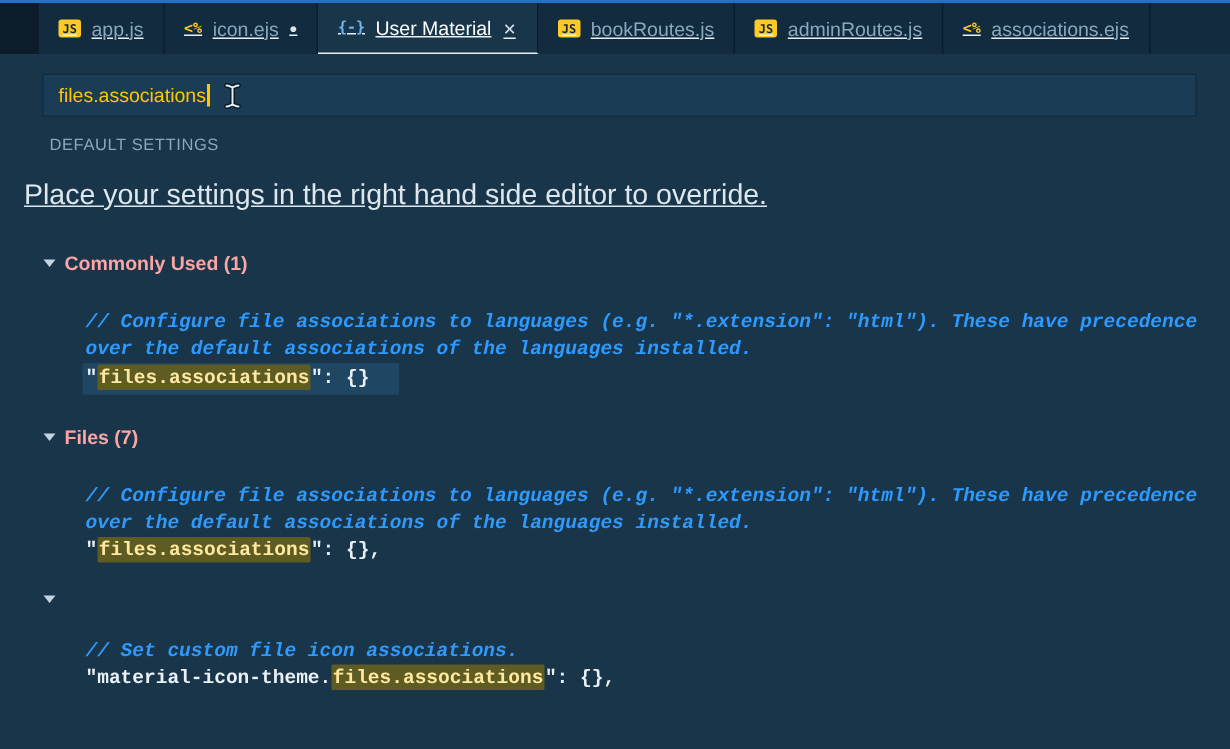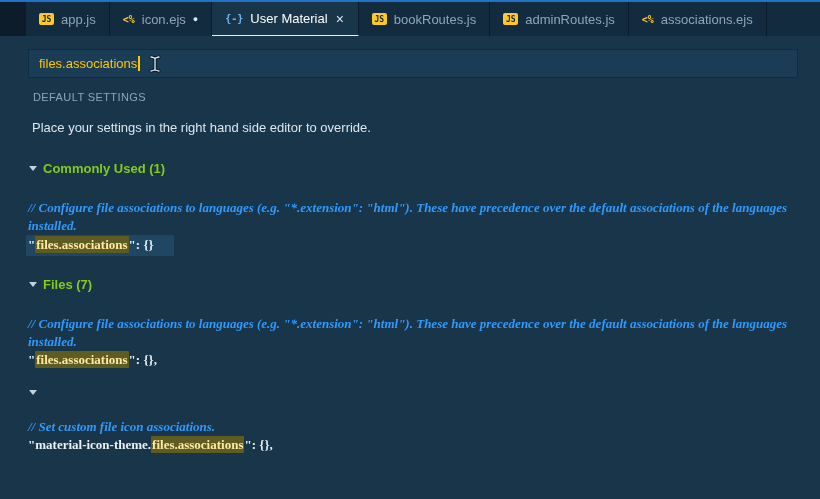--- a/index.html
+++ b/index.html
@@ -6,21 +6,21 @@
   html,body { width:820px; height:499px; overflow:hidden; }
   body {
     font-family:"Liberation Sans", sans-serif;
     background:var(--bg, #193549);
     color:var(--code-text, #e9f1f8);
   }
   .window { width:820px; height:499px; display:flex; flex-direction:column; background:var(--bg,#193549); }
   .top-accent { height:2px; background:var(--top-accent,#2472c8); flex:0 0 auto; }
 
   
-  .tabbar { height:34px; display:flex; background:var(--tabbar-bg,#122b3f); flex:0 0 auto; }
+  .tabbar { height:34px; display:flex; background:var(--tabbar-bg,#122b3f); flex:0 0 auto;text-decoration:underline; }
   .tab-spacer { width:26px; background:#0c1c2b; flex:0 0 auto; }
   .tab {
     display:flex; align-items:center; gap:7px;
     padding:0 13px; white-space:nowrap;
     background:var(--tab-inactive-bg,#122b3f);
     border-right:1px solid #0b1c2c;
     color:var(--ui-text-dim,#8ba7bc);
     font-size:13px; cursor:pointer;
   }
   .tab.active {
@@ -45,34 +45,34 @@
   }
   .search-text { color:var(--accent-yellow,#ffc600); }
   .caret { width:2px; height:15px; background:var(--accent-yellow,#ffc600); margin-left:1px; }
   .ibeam { margin-left:9px; display:block; }
 
   .scope-label {
     margin:13px 0 11px 33px;
     font-size:11px; letter-spacing:0.4px;
     color:var(--ui-text-dim,#8ba7bc);
   }
-  .hint { margin:17px 0 0 32px; font-size:13px; color:#dce7f0; }
+  .hint { margin:17px 0 0 16px; font-size:19px; color:#dce7f0;text-decoration:underline; }
 
   .sections { margin:26px 0 0 28px; }
   .section { margin-bottom:21px; }
   .section-header { display:flex; align-items:center; gap:6px; margin-bottom:23px; cursor:pointer; }
   .fold {
     width:0; height:0; display:inline-block;
     border-left:4px solid transparent; border-right:4px solid transparent;
     border-top:5px solid #c3d4e0;
     margin-left:1px;
   }
-  .section-title { font-size:13px; font-weight:bold; color:#84cc16; }
+  .section-title { font-size:13px; font-weight:bold; color:#fca5a5; }
 
-  .code { font-family:Liberation Serif, serif; font-size:13px; line-height:18px; }
+  .code { font-family:Liberation Mono, monospace; font-size:13px; line-height:18px;margin-left:29px; }
   .comment {
     color:var(--comment-blue,#2e9afe);
     font-style:italic; font-weight:bold;
     max-width:768px;
   }
   .code-line { margin-top:0; color:var(--code-text,#e9f1f8); font-weight:bold; }
   .sel { display:inline-block; background:var(--selection,#1f4662); padding:1px 20px 2px 2px; margin-left:-2px; }
   .match {
     background:var(--match-bg,#5f5c23);
     color:var(--match-text,#ffe9a0);

